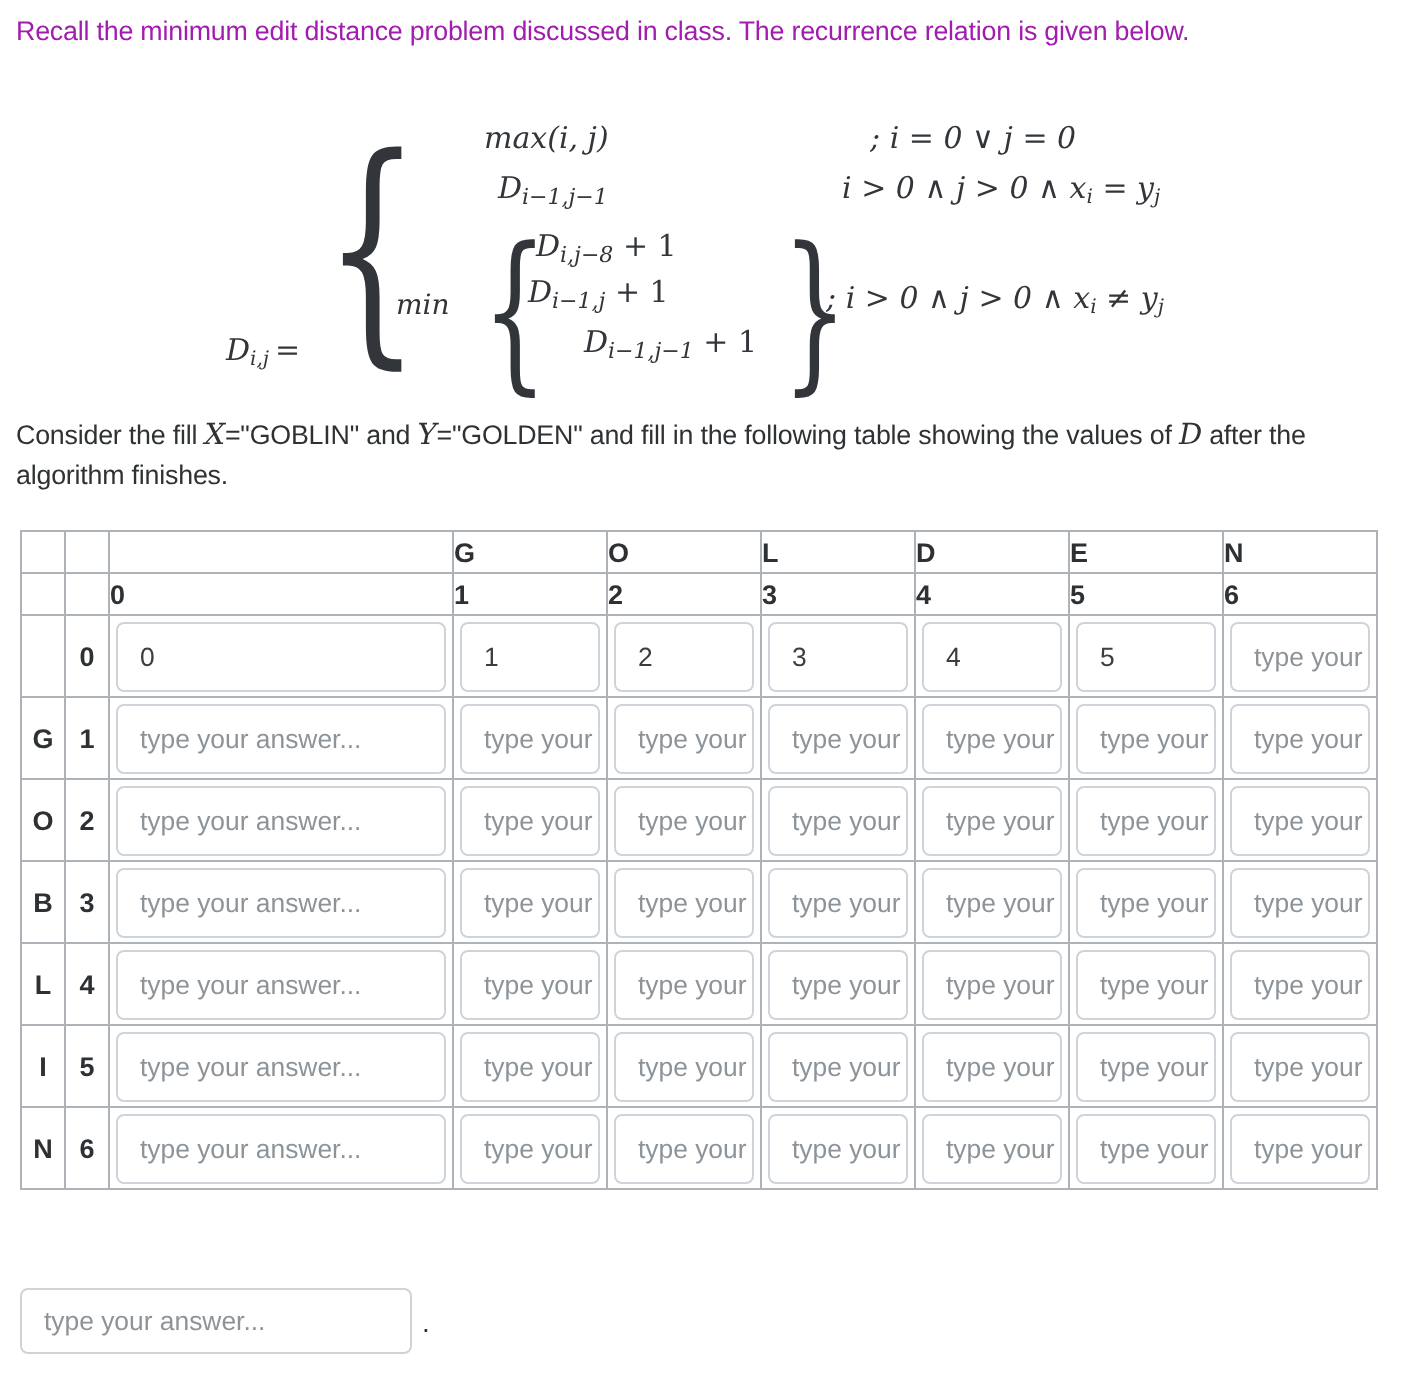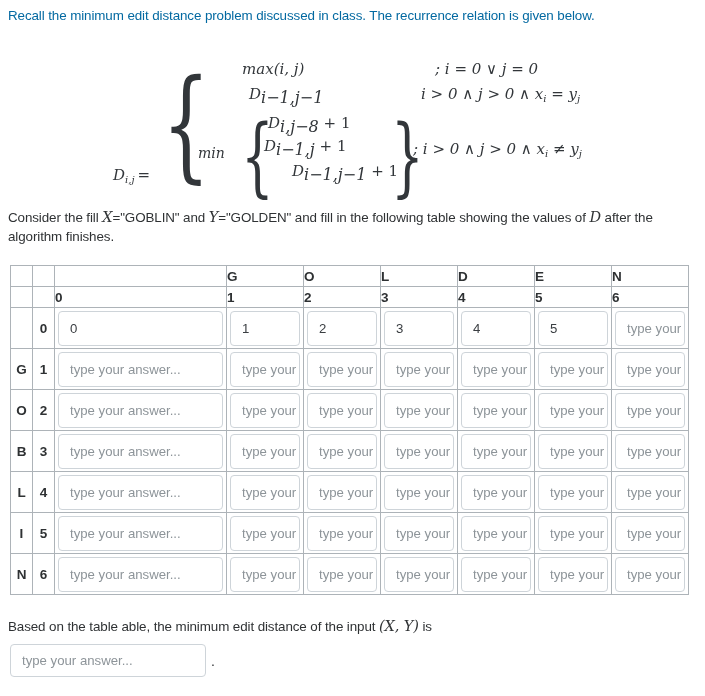--- a/index.html
+++ b/index.html
@@ -20,21 +20,21 @@
   .page { position: relative; width: 705px; height: 696px; }
 
   
   .intro {
     position: absolute;
     left: 8px;
     top: 6px;
     width: 690px;
     font-size: 13.4px;
     line-height: 19px;
-    color: #0369a1;
+    color: #a21caf;
     letter-spacing: -0.1px;
   }
 
   
   .formula {
     position: absolute;
     left: 0px;
     top: 52px;
     width: 705px;
     height: 148px;
@@ -65,21 +65,21 @@
   }
 
   .f-rows { position: absolute; left: 186px; top: 0px; width: 520px; }
 
   .f-case {
     position: absolute;
     font-style: italic;
     font-size: 15px;
     white-space: nowrap;
   }
-  .f-case .sub { font-size: 16px; vertical-align: -0.25em; }
+  .f-case .sub { font-size: 11px; vertical-align: -0.25em; }
   .f-case .op { font-style: normal; }
 
   .f-cond {
     position: absolute;
     left: 245px;
     font-style: italic;
     font-size: 15px;
     white-space: nowrap;
   }
   .f-cond .sub { font-size: 10px; vertical-align: -0.25em; }
@@ -472,20 +472,19 @@
           <td>
             <span class="cell-box ph">type your answer...</span>
           </td>
           <td>
             <span class="cell-box ph">type your answer...</span>
           </td>
         </tr>
       </tbody>
   </table>
 
-  <div class="footer-q"><span>Based on the table able, the minimum edit distance of the input </span><span class="mvar">(X, Y)</span><span> is</span></div>
 
   <div class="final-wrap">
     <div class="final-box">type your answer...</div>
     <span class="period">.</span>
   </div>
 
 </div>
 
 </body></html>

